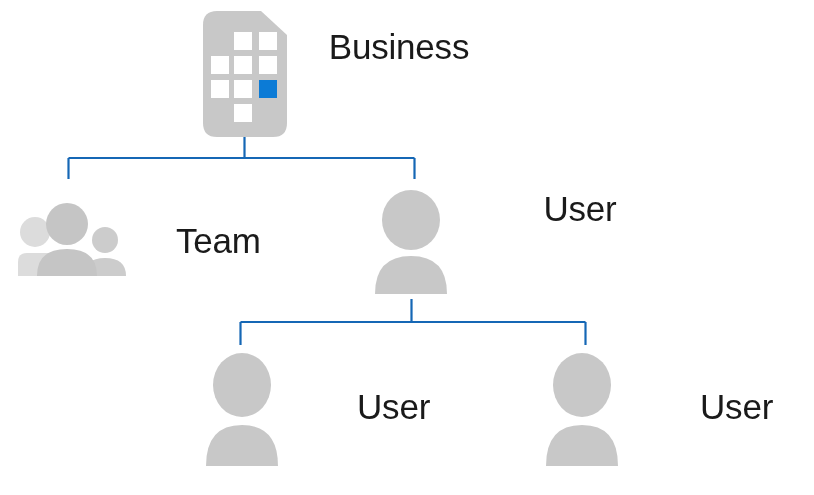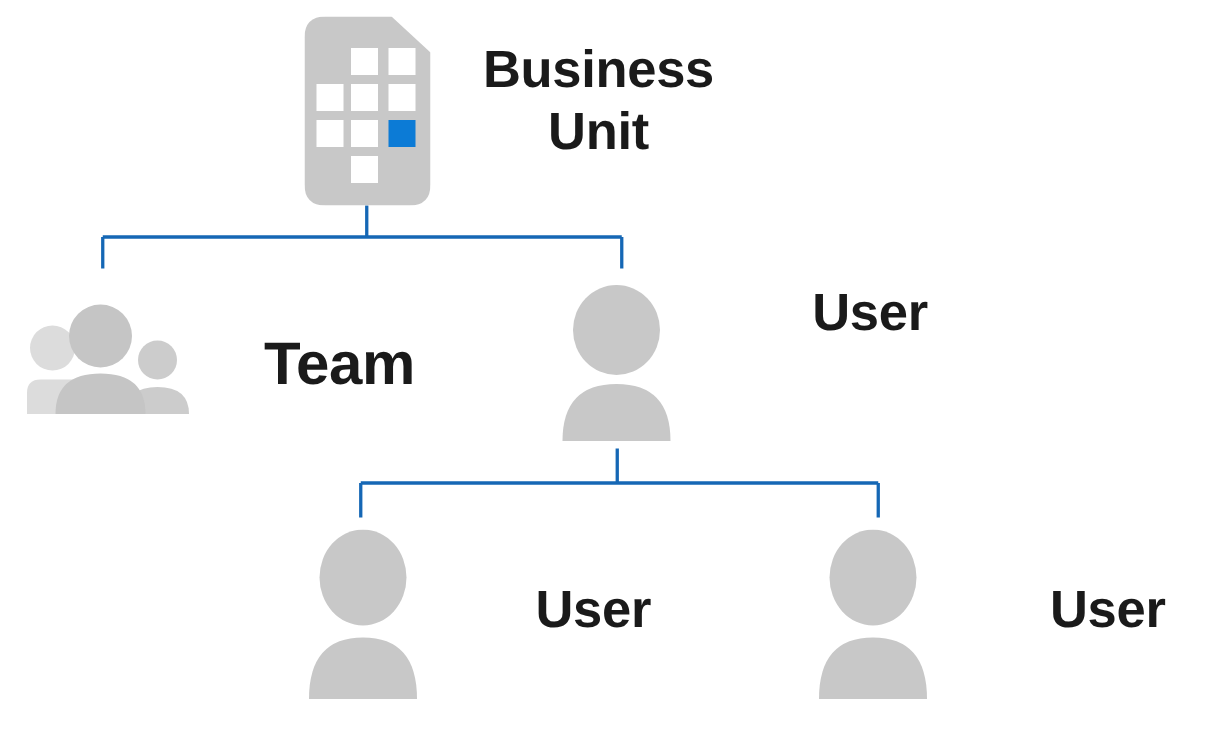--- a/index.html
+++ b/index.html
@@ -15,21 +15,21 @@
     position: relative;
     width: 814px;
     height: 495px;
     background: #ffffff;
     overflow: hidden;
   }
   .node-label {
     position: absolute;
     color: #1a1a1a;
     font-family: "Liberation Sans", sans-serif;
-    font-weight: 700;
+    font-weight: 400;
     line-height: 1.18;
     white-space: pre;
     letter-spacing: -0.2px;
   }
   .icon-box {
     position: absolute;
   }
   .icon-box svg {
     display: block;
     width: 100%;
@@ -43,21 +43,21 @@
     height: 495px;
     pointer-events: none;
   }
 
   
   #bu-icon      { left: 203px; top: 11px;  width: 84px;  height: 126px; }
   #bu-label     { left: 310px; top: 26px;  width: 178px; font-size: 35px; text-align: center; }
 
   
   #team-icon    { left: 14px;  top: 200px; width: 112px; height: 80px; }
-  #team-label   { left: 176px; top: 220px; font-size: 40px; text-align: left; }
+  #team-label   { left: 176px; top: 220px; font-size: 35px; text-align: left; }
 
   
   #mgr-icon     { left: 372px; top: 190px; width: 78px;  height: 104px; }
   #mgr-label    { left: 480px; top: 188px; width: 200px; font-size: 35px; text-align: center; }
 
   
   #user1-icon   { left: 203px; top: 353px; width: 78px;  height: 113px; }
   #user1-label  { left: 357px; top: 386px; font-size: 35px; text-align: left; }
 
   #user2-icon   { left: 543px; top: 353px; width: 78px;  height: 113px; }
@@ -99,21 +99,21 @@
       <rect x="31" y="45" width="18" height="18" fill="#ffffff"></rect>
       <rect x="56" y="45" width="18" height="18" fill="#ffffff"></rect>
 
       <rect x="8" y="69" width="18" height="18" fill="#ffffff"></rect>
       <rect x="31" y="69" width="18" height="18" fill="#ffffff"></rect>
       <rect x="56" y="69" width="18" height="18" fill="#0c7bd6"></rect>
 
       <rect x="31" y="93" width="18" height="18" fill="#ffffff"></rect>
     </svg>
   </div>
-  <div class="node-label" id="bu-label"><span>Business</span><br><span>Unit</span></div>
+  <div class="node-label" id="bu-label"><span>Business</span><br></div>
 
   <div class="icon-box" id="team-icon">
     <svg viewBox="0 0 112 80" xmlns="http://www.w3.org/2000/svg">
 
       <g fill="#dcdcdc">
         <circle cx="21" cy="32" r="15"></circle>
         <path d="M 4 76 L 4 62 Q 4 53 13 53 L 38 53 L 38 76 Z"></path>
       </g>
 
       <g fill="#cccccc">

